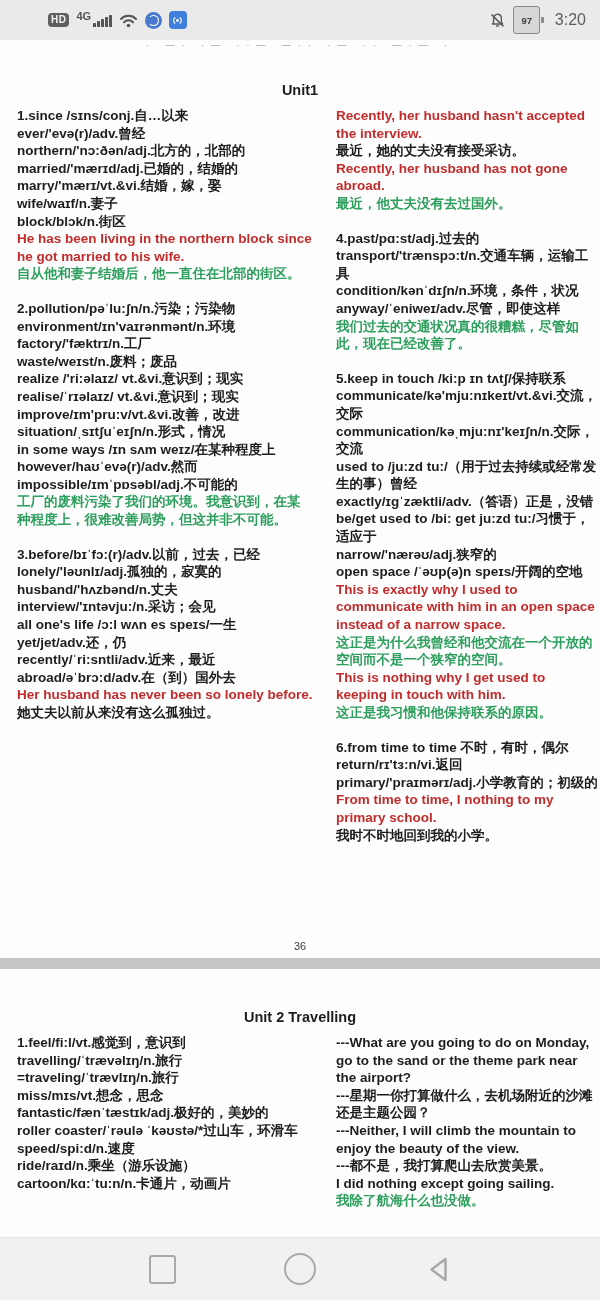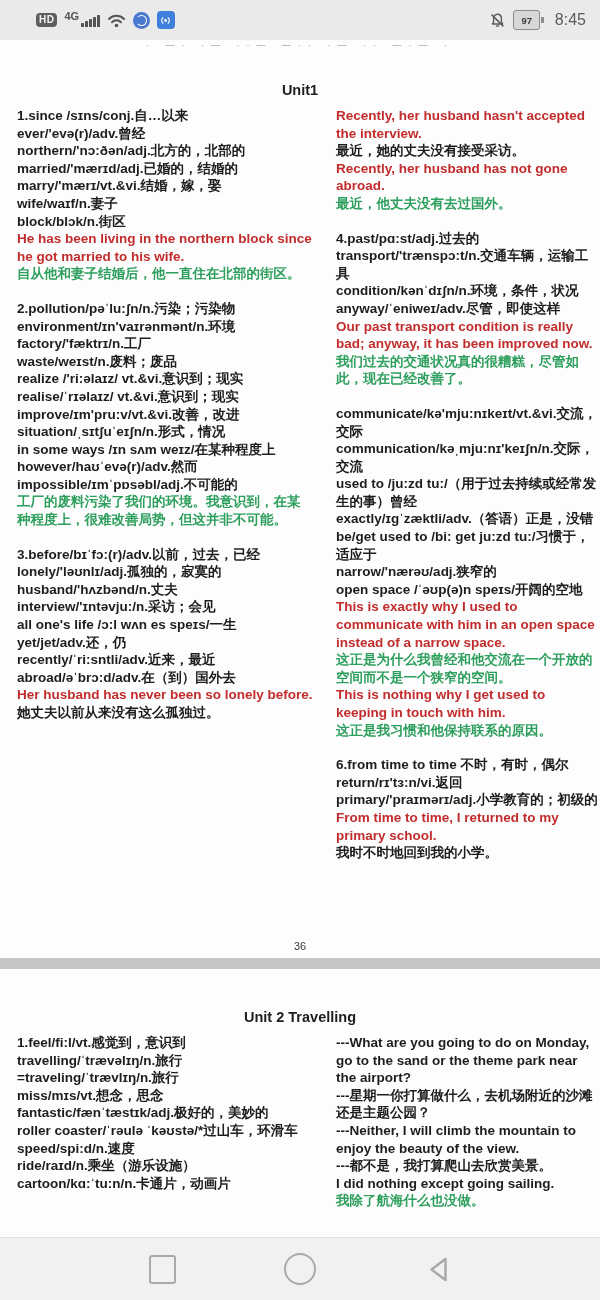--- a/index.html
+++ b/index.html
@@ -10,21 +10,21 @@
   }
   
   .statusbar{
     height:40px;background:#eaeaea;display:flex;align-items:center;
     justify-content:space-between;padding:0 14px 0 36px;box-sizing:border-box;
     color:#5c5c5c;
   }
   .sb-left,.sb-right{display:flex;align-items:center;gap:7px;}
   .hd-badge{
     background:#5f5f5f;color:#f2f2f2;font-size:10px;font-weight:700;
-    border-radius:4px;padding:2px 3px;line-height:1;letter-spacing:.5px;
+    border-radius:4px;padding:2px 3px;line-height:1;letter-spacing:.5px;margin-left:12px;
   }
   .net{display:flex;align-items:flex-end;gap:2px;}
   .net .g4{font-size:11px;font-weight:700;color:#545454;transform:translateY(-5px);}
   .bars{display:flex;align-items:flex-end;gap:1.5px;height:13px;}
   .bars span{width:2.5px;background:#545454;display:block;border-radius:.5px;}
   .bars span:nth-child(1){height:4px;}.bars span:nth-child(2){height:6px;}
   .bars span:nth-child(3){height:8px;}.bars span:nth-child(4){height:10px;}
   .bars span:nth-child(5){height:12px;}
   .appdot{
     width:17px;height:17px;border-radius:50%;
@@ -33,21 +33,21 @@
   .appdot::after{
     content:"";position:absolute;left:3px;top:3px;width:9px;height:9px;
     border:1.4px solid #fff;border-radius:50%;border-left-color:transparent;
   }
   .hotspot{
     width:18px;height:18px;border-radius:4px;background:#3d7fdb;
     display:flex;align-items:center;justify-content:center;flex:0 0 auto;
   }
   .batt{display:flex;align-items:center;gap:1px;}
   .batt-body{
-    width:27px;height:20px;border:1.5px solid #8b8b8b;border-radius:3px;
+    width:27px;height:28px;border:1.5px solid #8b8b8b;border-radius:3px;
     background:#d7d7d7;display:flex;align-items:center;justify-content:center;
     font-size:9.5px;font-weight:700;color:#3c3c3c;box-sizing:border-box;
   }
   .batt-nub{width:2.5px;height:6px;background:#8b8b8b;border-radius:0 1px 1px 0;}
   .sb-time{font-size:16px;color:#5c5c5c;margin-left:4px;}
   
   .viewer{background:#fff;}
   .page1{height:918px;position:relative;overflow:hidden;background:#fdfdfd;}
   .page2{height:268px;position:relative;overflow:hidden;background:#fdfdfd;}
   .fragrow{
@@ -127,21 +127,21 @@
         <path d="M7.2 13.5 a1.6 1.6 0 0 0 2.6 0" stroke="#5c5c5c" stroke-width="1.3" fill="none"></path>
         <line x1="2.6" y1="2.6" x2="14.4" y2="14.4" stroke="#5c5c5c" stroke-width="1.5"></line>
       </svg>
     </span>
     <span class="batt">
       <span class="batt-body">
           <span>97</span>
         </span>
       <span class="batt-nub"></span>
     </span>
-    <span class="sb-time">8:45</span>
+    <span class="sb-time">3:20</span>
   </div>
 </div>
 
 <div class="viewer">
 
   <div class="page1">
     <div class="fragrow">· —· ·— ··— —·· ·— ·· —·— ·</div>
     <h1 class="page-title">Unit1</h1>
     <div class="cols">
       <div class="col-l">
@@ -188,41 +188,41 @@
             <p class="blk c-r">Recently, her husband hasn't accepted the interview.</p>
             <p class="blk c-k">最近，她的丈夫没有接受采访。</p>
             <p class="blk c-r">Recently, her husband has not gone abroad.</p>
             <p class="blk c-g">最近，他丈夫没有去过国外。</p>
           </div>
           <div class="sec">
             <p class="blk c-k">4.past/pɑ:st/adj.过去的</p>
             <p class="blk c-k">transport/'trænspɔ:t/n.交通车辆，运输工具</p>
             <p class="blk c-k">condition/kənˈdɪʃn/n.环境，条件，状况</p>
             <p class="blk c-k">anyway/ˈeniweɪ/adv.尽管，即使这样</p>
-            <p class="blk c-r">Our past transport condition is really bad; anyway, it has been improved now.</p>
             <p class="blk c-g">我们过去的交通状况真的很糟糕，尽管如此，现在已经改善了。</p>
           </div>
           <div class="sec">
+            <p class="blk c-k">5.keep in touch /ki:p ɪn tʌtʃ/保持联系</p>
             <p class="blk c-k">communicate/kə'mju:nɪkeɪt/vt.&amp;vi.交流，交际</p>
             <p class="blk c-k">communication/kəˌmju:nɪ'keɪʃn/n.交际，交流</p>
             <p class="blk c-k">used to /ju:zd tu:/（用于过去持续或经常发生的事）曾经</p>
             <p class="blk c-k">exactly/ɪgˈzæktli/adv.（答语）正是，没错</p>
             <p class="blk c-k">be/get used to /bi: get ju:zd tu:/习惯于，适应于</p>
             <p class="blk c-k">narrow/'nærəʊ/adj.狭窄的</p>
             <p class="blk c-k">open space /ˈəʊp(ə)n speɪs/开阔的空地</p>
             <p class="blk c-r">This is exactly why I used to communicate with him in an open space instead of a narrow space.</p>
             <p class="blk c-g">这正是为什么我曾经和他交流在一个开放的空间而不是一个狭窄的空间。</p>
             <p class="blk c-r">This is nothing why I get used to keeping in touch with him.</p>
             <p class="blk c-g">这正是我习惯和他保持联系的原因。</p>
           </div>
           <div class="sec">
             <p class="blk c-k">6.from time to time 不时，有时，偶尔</p>
             <p class="blk c-k">return/rɪ'tɜ:n/vi.返回</p>
             <p class="blk c-k">primary/'praɪmərɪ/adj.小学教育的；初级的</p>
-            <p class="blk c-r">From time to time, I returned to my primary school.</p>
+            <p class="blk c-r">From time to time, I nothing to my primary school.</p>
             <p class="blk c-k">我时不时地回到我的小学。</p>
           </div>
         </div>
     </div>
     <div class="pagenum">36</div>
   </div>
 
   <div class="pagebreak"></div>
 
   <div class="page2">

